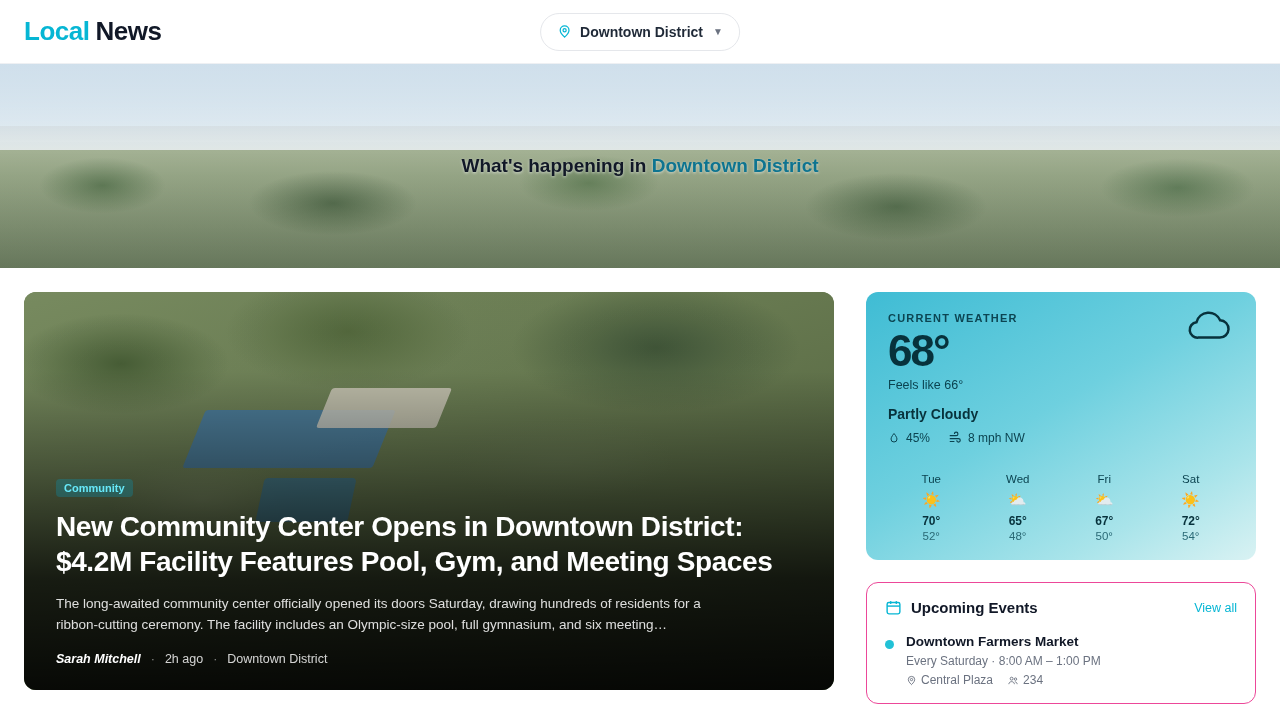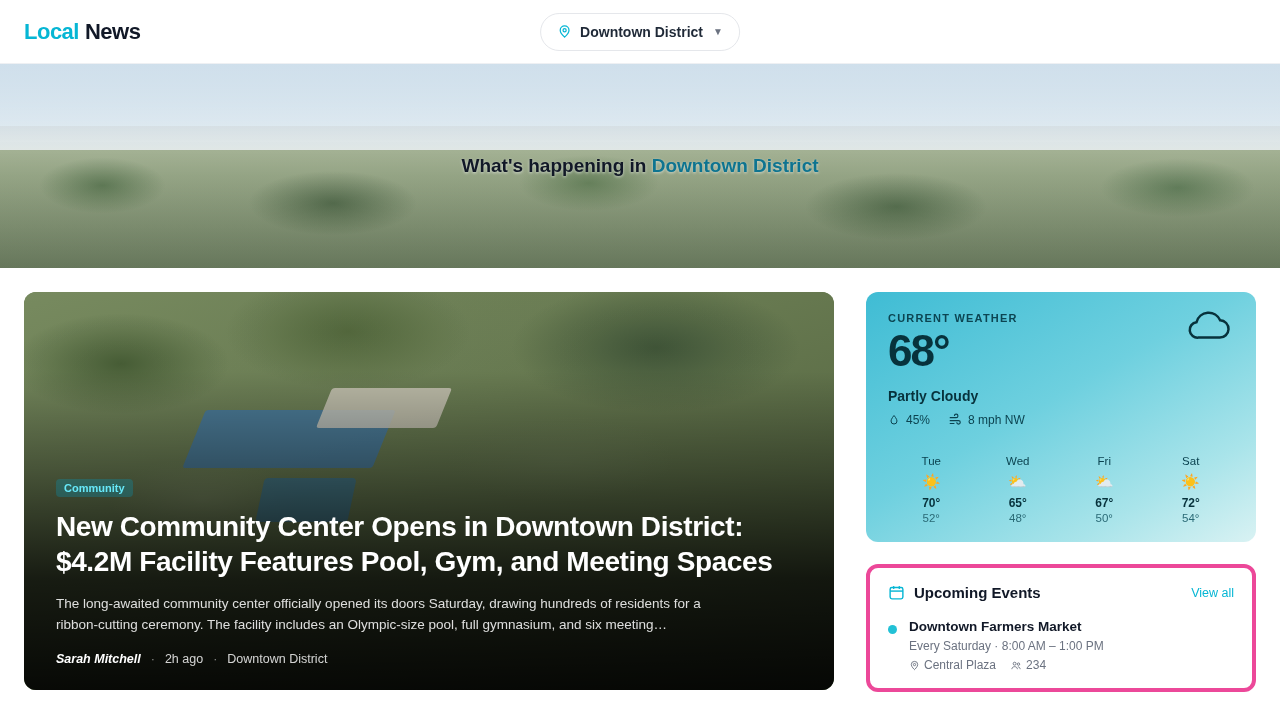--- a/index.html
+++ b/index.html
@@ -15,21 +15,21 @@
   .navbar {
     height: 64px;
     display: flex;
     align-items: center;
     padding: 0 24px;
     background: #ffffff;
     border-bottom: 1px solid #eef0f3;
     position: relative;
   }
   .brand {
-    font-size: 22px;
+    font-size: 26px;
     font-weight: bold;
     letter-spacing: -0.5px;
     display: flex;
     gap: 6px;
   }
   .brand .b1 { color: #06b6d4; }
   .brand .b2 { color: #111827; }
 
   .loc-pill {
     position: absolute;
@@ -283,21 +283,21 @@
     text-align: center;
   }
   .fc-name { font-size: 11.5px; color: #0b4350; margin-bottom: 7px; }
   .fc-emoji { font-size: 15px; line-height: 1; }
   .fc-hi { font-size: 12px; font-weight: bold; margin-top: 7px; color: #07323c; }
   .fc-lo { font-size: 11.5px; color: #2a6a76; margin-top: 2px; }
 
   
   .events {
     margin-top: 22px;
-    border: 4px solid #ec4899;
+    border: 1px solid #ec4899;
     border-radius: 12px;
     padding: 16px 18px;
     background: #fff;
   }
   .ev-head {
     display: flex;
     align-items: center;
     gap: 9px;
   }
   .ev-title { font-size: 15px; font-weight: bold; color: #111827; }
@@ -390,20 +390,21 @@
   <div class="col-side">
 
     <div class="weather">
       <div class="wx-cloud">
         <svg width="50" height="34" viewBox="0 0 52 34" fill="none" stroke="currentColor" stroke-width="2.6">
           <path d="M15 28h22a9 9 0 0 0 .6-18A13 13 0 0 0 13 12a8 8 0 0 0 2 16z"></path>
         </svg>
       </div>
       <div class="wx-label">CURRENT WEATHER</div>
       <div class="wx-temp">68°</div>
+      <div class="wx-feels">Feels like 66°</div>
       <div class="wx-cond">Partly Cloudy</div>
       <div class="wx-stats">
         <span class="wx-stat">
           <span>
             <svg width="12" height="14" viewBox="0 0 24 24" fill="none" stroke="currentColor" stroke-width="2">
               <path d="M12 3s6 7 6 11a6 6 0 0 1-12 0c0-4 6-11 6-11z"></path>
             </svg>
           </span>
           <span>45%</span>
         </span>

